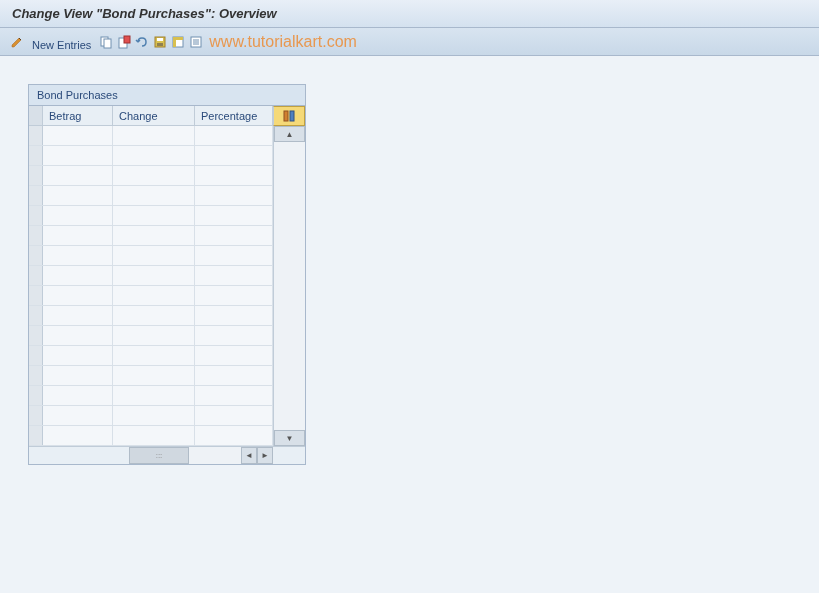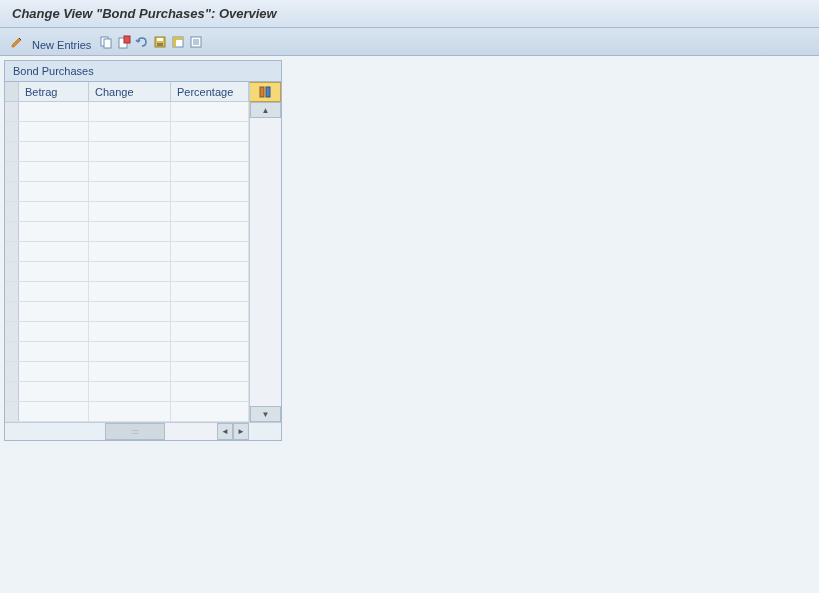--- a/index.html
+++ b/index.html
@@ -45,21 +45,21 @@
     }
     .watermark {
       color: #e89850;
       font-size: 16px;
       font-weight: normal;
       margin-left: 4px;
       font-family: Arial, sans-serif;
     }
     .content-area {
       background: #eef3f8;
-      padding: 4px;
+      padding: 28px;
       height: calc(100% - 58px);
       position: relative;
     }
     .table-panel {
       border: 1px solid #a8b8cc;
       background: #fff;
       width: 278px;
     }
     .panel-title {
       background: #d8e4f0;
@@ -276,20 +276,21 @@
       </svg>
   </span>
   <span class="toolbar-icon">
     <svg width="14" height="14" viewBox="0 0 14 14">
         <rect x="2" y="2" width="10" height="10" fill="#fff" stroke="#7090b0"></rect>
         <line x1="4" y1="5" x2="10" y2="5" stroke="#7090b0"></line>
         <line x1="4" y1="7" x2="10" y2="7" stroke="#7090b0"></line>
         <line x1="4" y1="9" x2="10" y2="9" stroke="#7090b0"></line>
       </svg>
   </span>
+  <span class="watermark">www.tutorialkart.com</span>
 </div>
 
 <div class="content-area">
   <div class="table-panel">
     <div class="panel-title">Bond Purchases</div>
     <div class="table-wrap">
       <div class="table-main">
         <div class="grid-header">
           <div class="row-selector-col"></div>
           <div class="hcell c1">Betrag</div>

